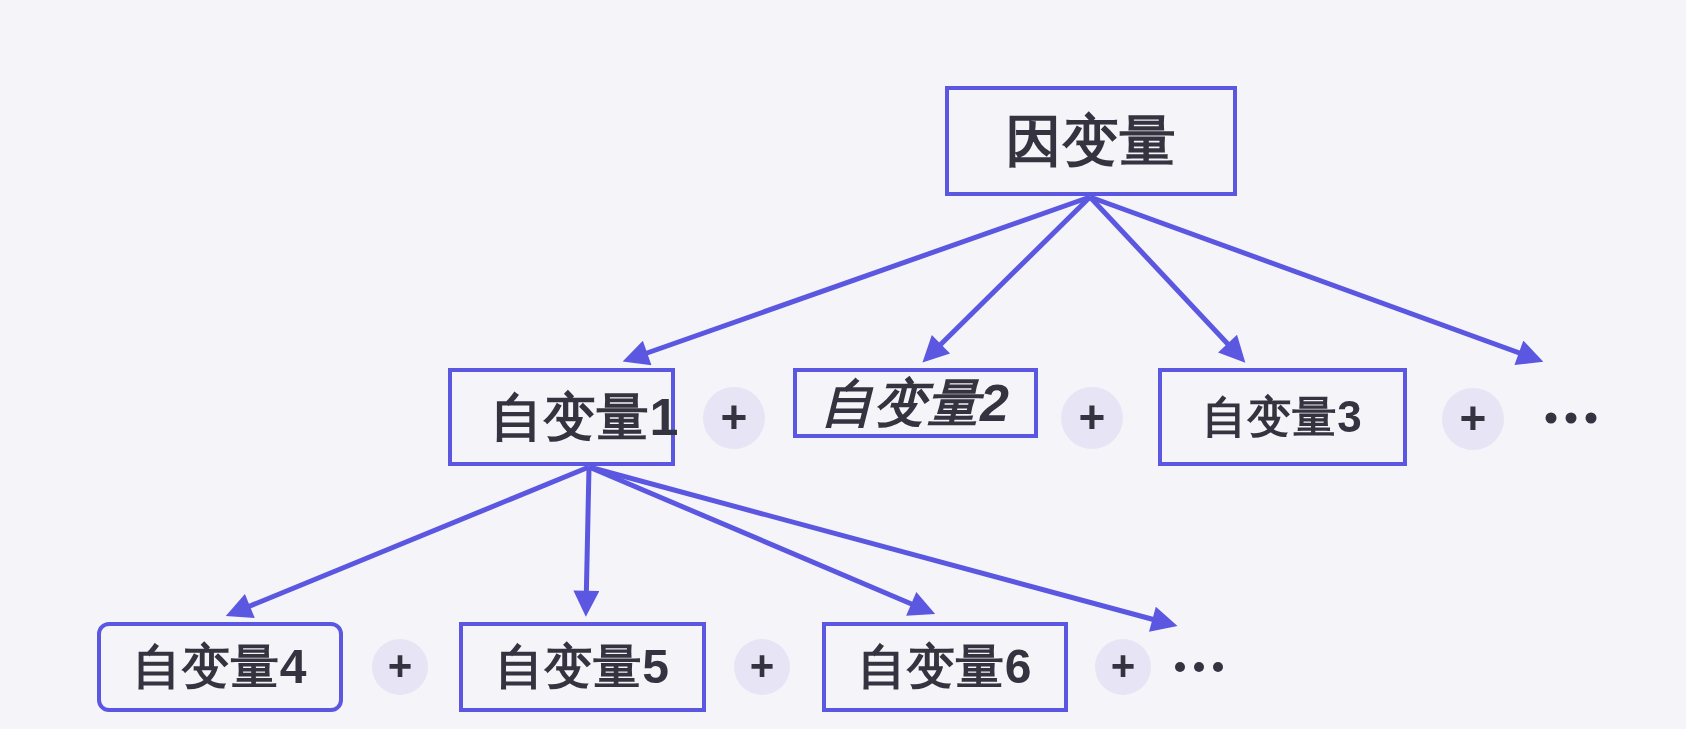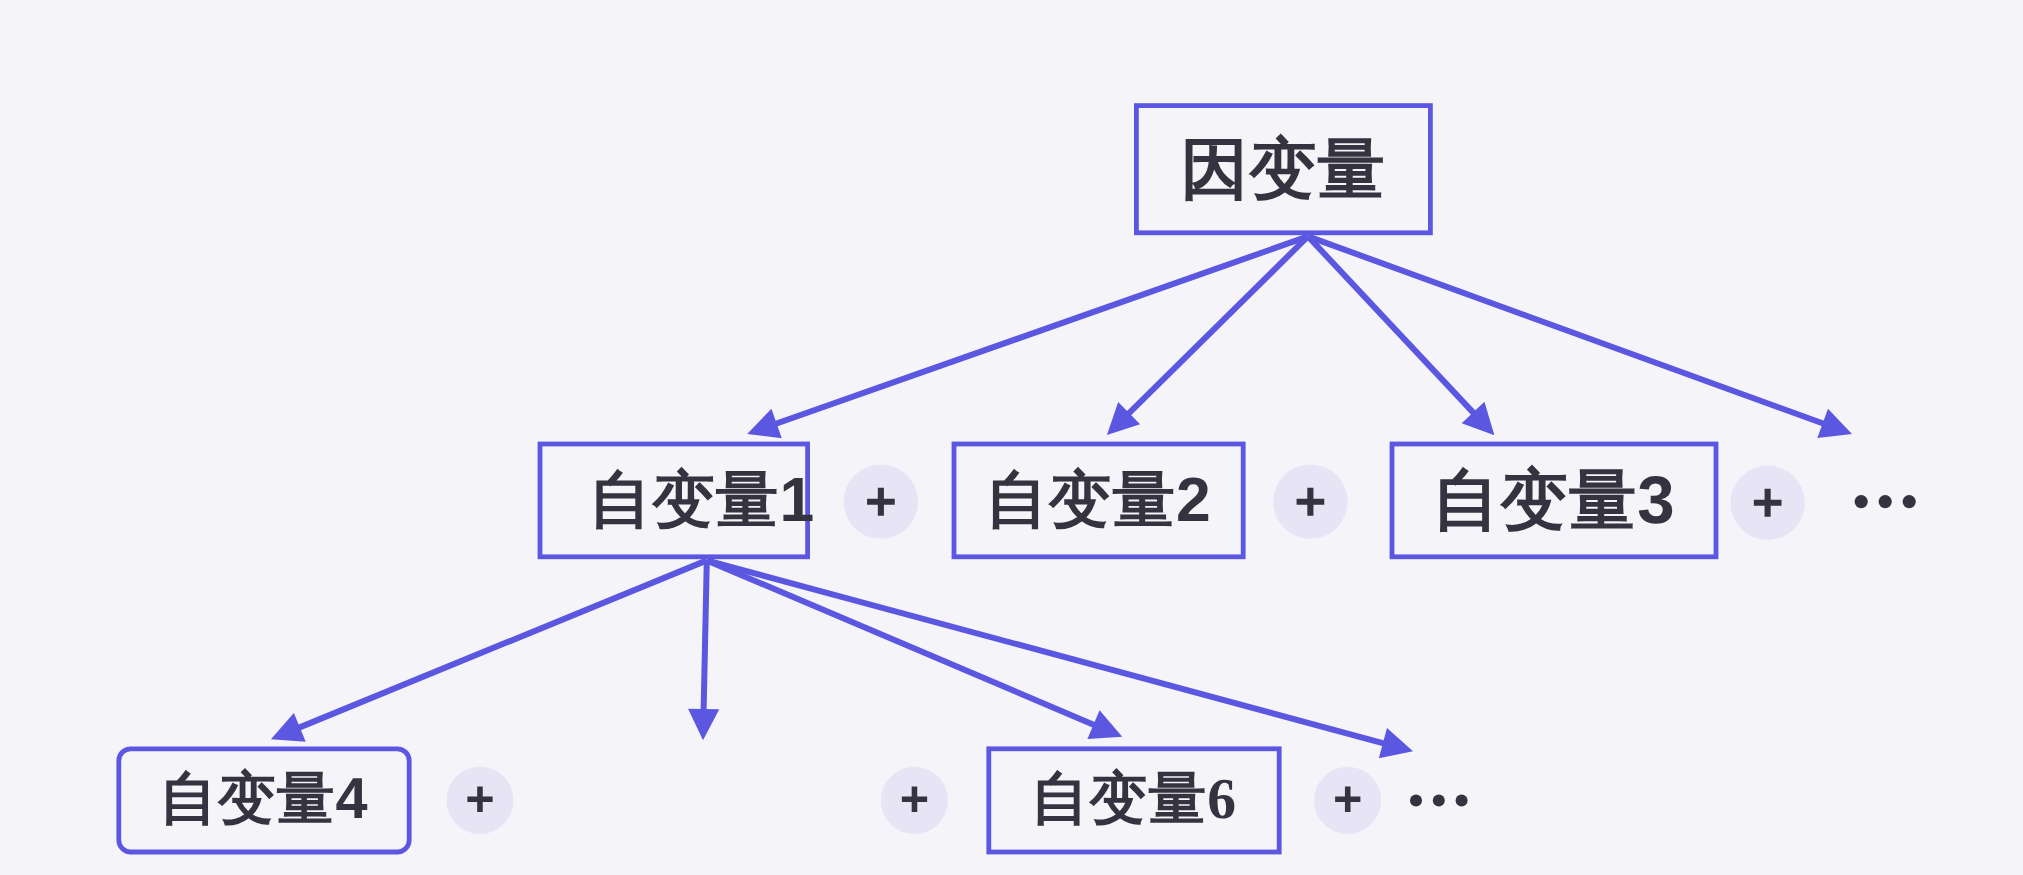--- a/index.html
+++ b/index.html
@@ -23,27 +23,27 @@
     position:absolute;
     box-sizing:border-box;
     border:4px solid var(--accent);
     display:flex;align-items:center;justify-content:center;
     color:var(--ink);
     font-weight:600;
     letter-spacing:1px;
     line-height:1;
     white-space:nowrap;
   }
-  #root{left:945px;top:86px;width:249px;height:110px;font-size:56px;}
+  #root{left:945px;top:86px;width:292px;height:110px;font-size:56px;}
   #n1{left:448px;top:368px;width:227px;height:98px;font-size:52px;padding-left:47px;}
-  #n2{left:793px;top:368px;width:245px;height:98px;font-size:52px;}
-  #n3{left:1158px;top:368px;width:274px;height:98px;font-size:56px;align-items:center;}
+  #n2{left:793px;top:368px;width:245px;height:70px;font-size:52px;font-style:italic;}
+  #n3{left:1158px;top:368px;width:249px;height:98px;font-size:44px;align-items:center;}
   #n4{left:97px;top:622px;width:246px;height:90px;font-size:48px;border-radius:12px;}
   #n5{left:459px;top:622px;width:247px;height:90px;font-size:48px;}
-  #n6{left:822px;top:622px;width:246px;height:90px;font-size:48px;font-family:Liberation Serif, serif;}
+  #n6{left:822px;top:622px;width:246px;height:90px;font-size:48px;}
   .plus{
     position:absolute;
     transform:translate(-50%,-50%);
     border-radius:50%;
     background:var(--plus-bg);
     color:var(--ink);
     display:flex;align-items:center;justify-content:center;
     font-weight:700;
     line-height:1;
     padding-bottom:3px;
@@ -115,20 +115,23 @@
     <i></i>
     <i></i>
   </div>
 
   <div id="n4" class="node">
     <span>自变量4</span>
   </div>
   <div id="p4" class="plus low">
     <span>+</span>
   </div>
+  <div id="n5" class="node">
+    <span>自变量5</span>
+  </div>
   <div id="p5" class="plus low">
     <span>+</span>
   </div>
   <div id="n6" class="node">
     <span>自变量6</span>
   </div>
   <div id="p6" class="plus low">
     <span>+</span>
   </div>
   <div id="d2" class="dots low" aria-label="⋯">

